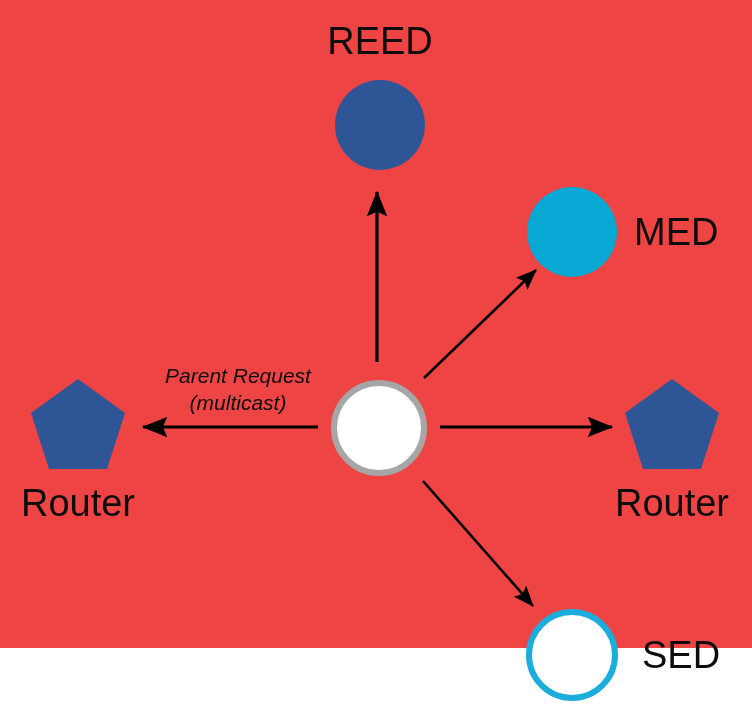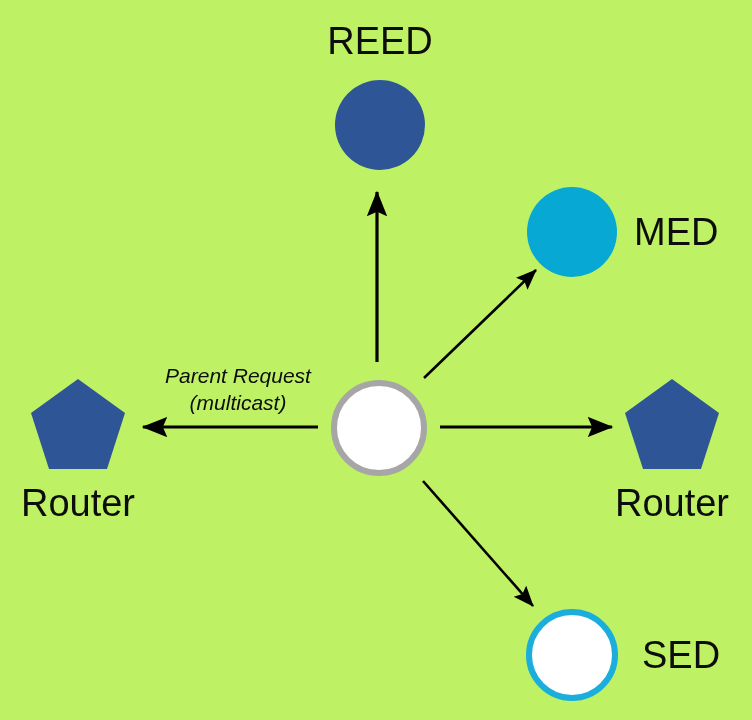--- a/index.html
+++ b/index.html
@@ -9,22 +9,22 @@
   }
   body {
     width: 752px;
     height: 720px;
     font-family: "Liberation Sans", sans-serif;
     overflow: hidden;
   }
   #diagram-root {
     position: relative;
     width: 752px;
-    height: 720px;
-    background: #bef264;
+    height: 648px;
+    background: #ef4444;
   }
   #diagram-svg {
     position: absolute;
     top: 0;
     left: 0;
     width: 752px;
     height: 720px;
     display: block;
   }
   .node-label {

